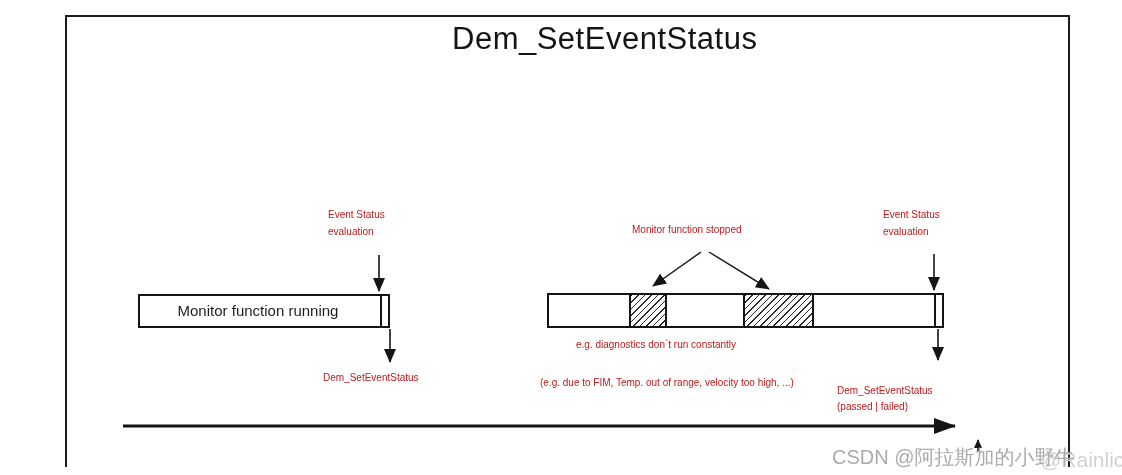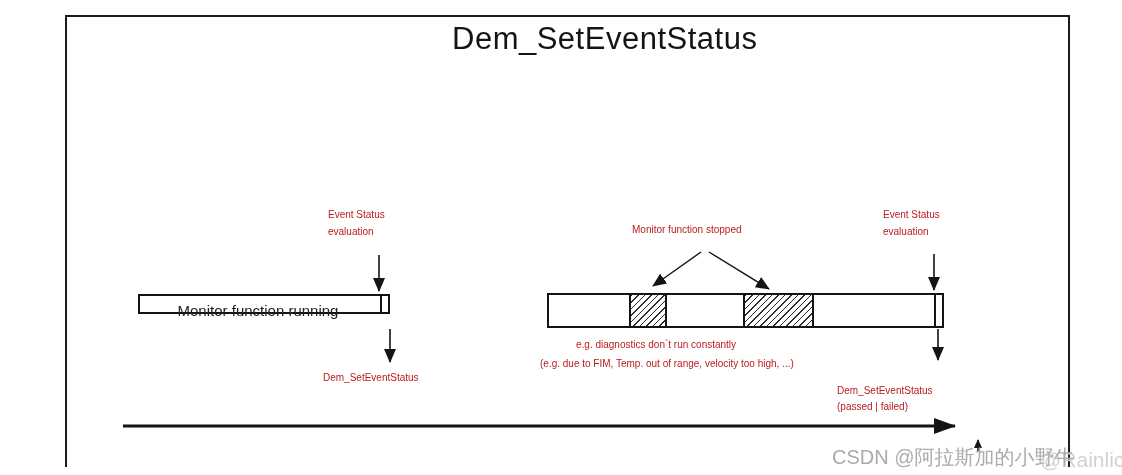--- a/index.html
+++ b/index.html
@@ -61,40 +61,40 @@
 </head>
 <body>
 
 <div class="abs frame"></div>
 
 <div class="abs title">Dem_SetEventStatus</div>
 
 <div class="abs lbl prewrap" style="left:328px;top:206px;">Event Status
 evaluation</div>
 
-<div class="abs tbox" style="left:138px;top:294px;width:252px;height:20px;">
+<div class="abs tbox" style="left:138px;top:294px;width:252px;height:34px;">
   <div class="boxlabel">Monitor function running</div>
   <div class="endseg"></div>
 </div>
 
 <div class="abs lbl" style="left:323px;top:369px;">Dem_SetEventStatus</div>
 
 <div class="abs lbl" style="left:632px;top:221px;text-align:center;">Monitor function stopped</div>
 
 <div class="abs lbl prewrap" style="left:883px;top:206px;">Event Status
 evaluation</div>
 
 <div class="abs tbox" style="left:547px;top:293px;width:397px;height:35px;">
   <div class="hatch" style="left:80px;width:38px;"></div>
   <div class="hatch" style="left:194px;width:71px;"></div>
   <div class="endseg"></div>
 </div>
 
 <div class="abs lbl" style="left:540px;top:336px;margin-left:36px;">e.g. diagnostics don`t run constantly</div>
-<div class="abs lbl" style="left:540px;top:355px;">(e.g. due to FIM, Temp. out of range, velocity too high, ...)</div>
+<div class="abs lbl" style="left:540px;top:374px;">(e.g. due to FIM, Temp. out of range, velocity too high, ...)</div>
 
 <div class="abs lbl" style="left:837px;top:382px;">Dem_SetEventStatus</div>
 <div class="abs lbl" style="left:837px;top:398px;">(passed | failed)</div>
 
 <svg class="overlay" viewBox="0 0 1122 475" xmlns="http://www.w3.org/2000/svg">
   <defs>
     <marker id="mAh" markerUnits="userSpaceOnUse" markerWidth="14" markerHeight="12" refX="13" refY="6" orient="auto">
       <path d="M0,0 L14,6 L0,12 z" fill="#141414"></path>
     </marker>
     <marker id="mBig" markerUnits="userSpaceOnUse" markerWidth="22" markerHeight="16" refX="21" refY="8" orient="auto">

